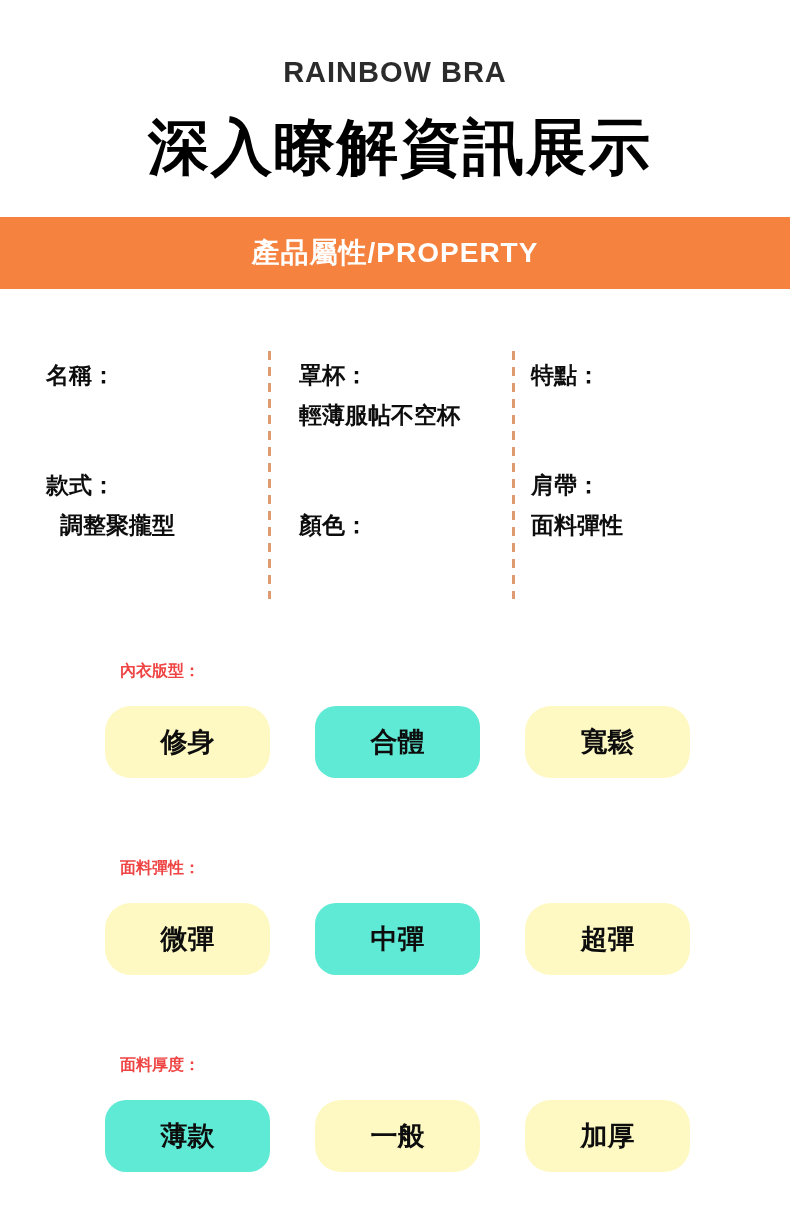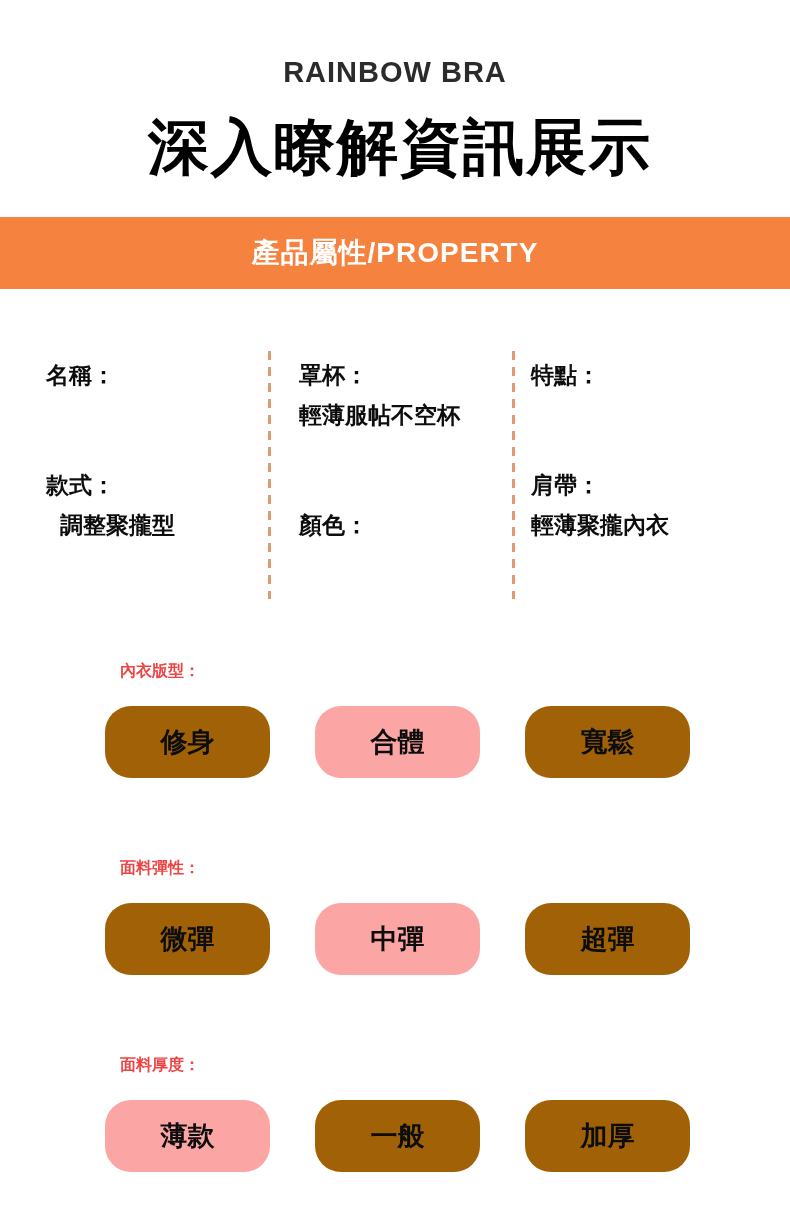--- a/index.html
+++ b/index.html
@@ -90,30 +90,30 @@
   .pill-row{
     margin-top:24px;
     margin-left:105px;
     display:flex;
   }
   .pill{
     width:165px;
     height:72px;
     margin-right:45px;
     border-radius:26px;
-    background:#a16207;
+    background:#fef9c3;
     display:flex;
     align-items:center;
     justify-content:center;
     font-size:27px;
     font-weight:700;
     color:#0d0d0d;
     cursor:pointer;
   }
-  .pill.selected{background:#fca5a5;}
+  .pill.selected{background:#5eead4;border-radius:21px;}
 </style>
 </head>
 <body>
 
 <div class="brand">RAINBOW BRA</div>
 
 <div class="page-title">深入瞭解資訊展示</div>
 
 <div class="banner">
   <span class="banner-text">產品屬性/PROPERTY</span>
@@ -128,21 +128,21 @@
   <div class="divider"></div>
   <div class="attr-col c2">
     <div class="attr-label">罩杯：</div>
     <div class="attr-value">輕薄服帖不空杯</div>
     <div class="attr-label attr-group2">顏色：</div>
   </div>
   <div class="divider"></div>
   <div class="attr-col c3">
     <div class="attr-label">特點：</div>
     <div class="attr-label attr-group2">肩帶：</div>
-    <div class="attr-value">輕薄聚攏內衣</div>
+    <div class="attr-value">面料彈性</div>
   </div>
 </div>
 
 <div class="section">
   <div class="section-label">內衣版型：</div>
   <div class="pill-row">
     <div class="pill">修身</div>
     <div class="pill selected">合體</div>
     <div class="pill">寬鬆</div>
   </div>

